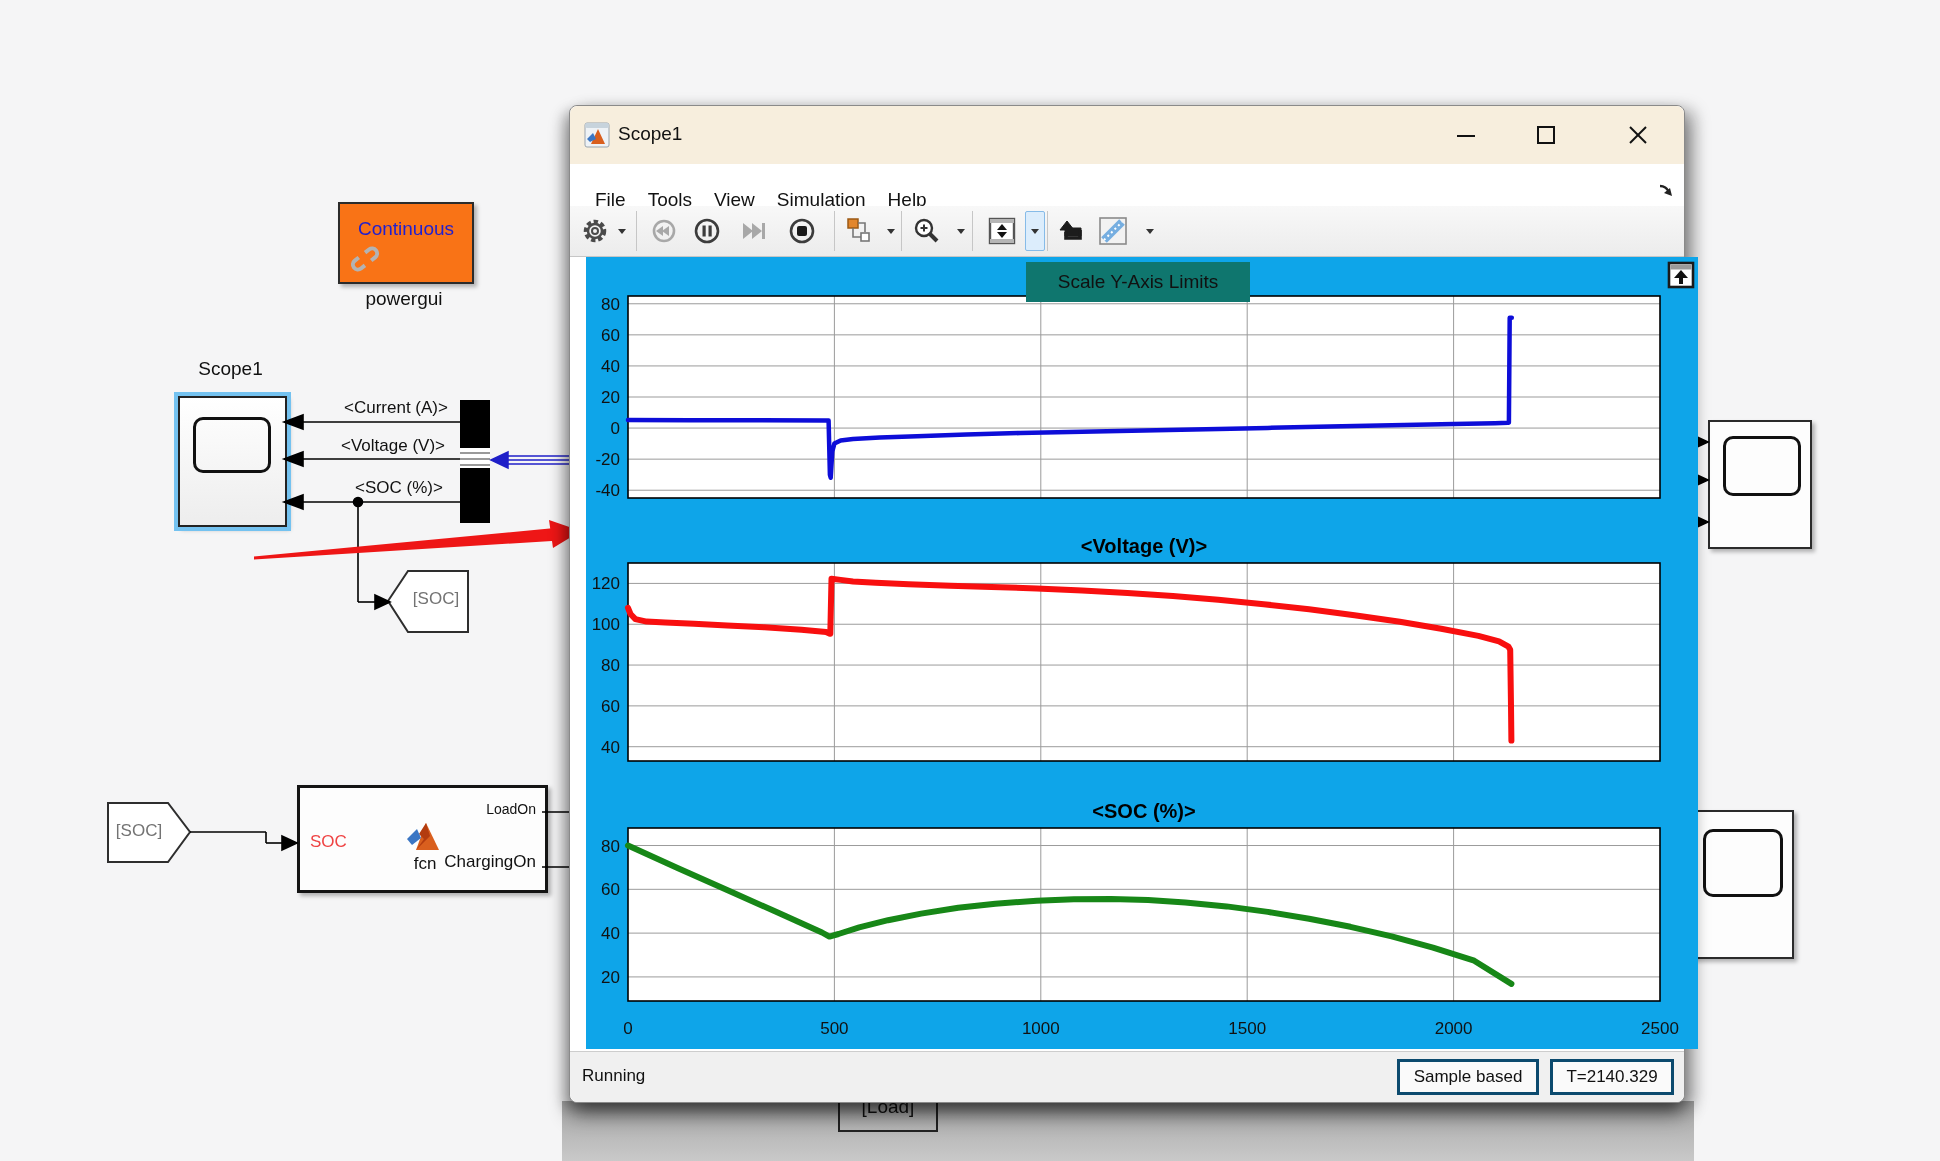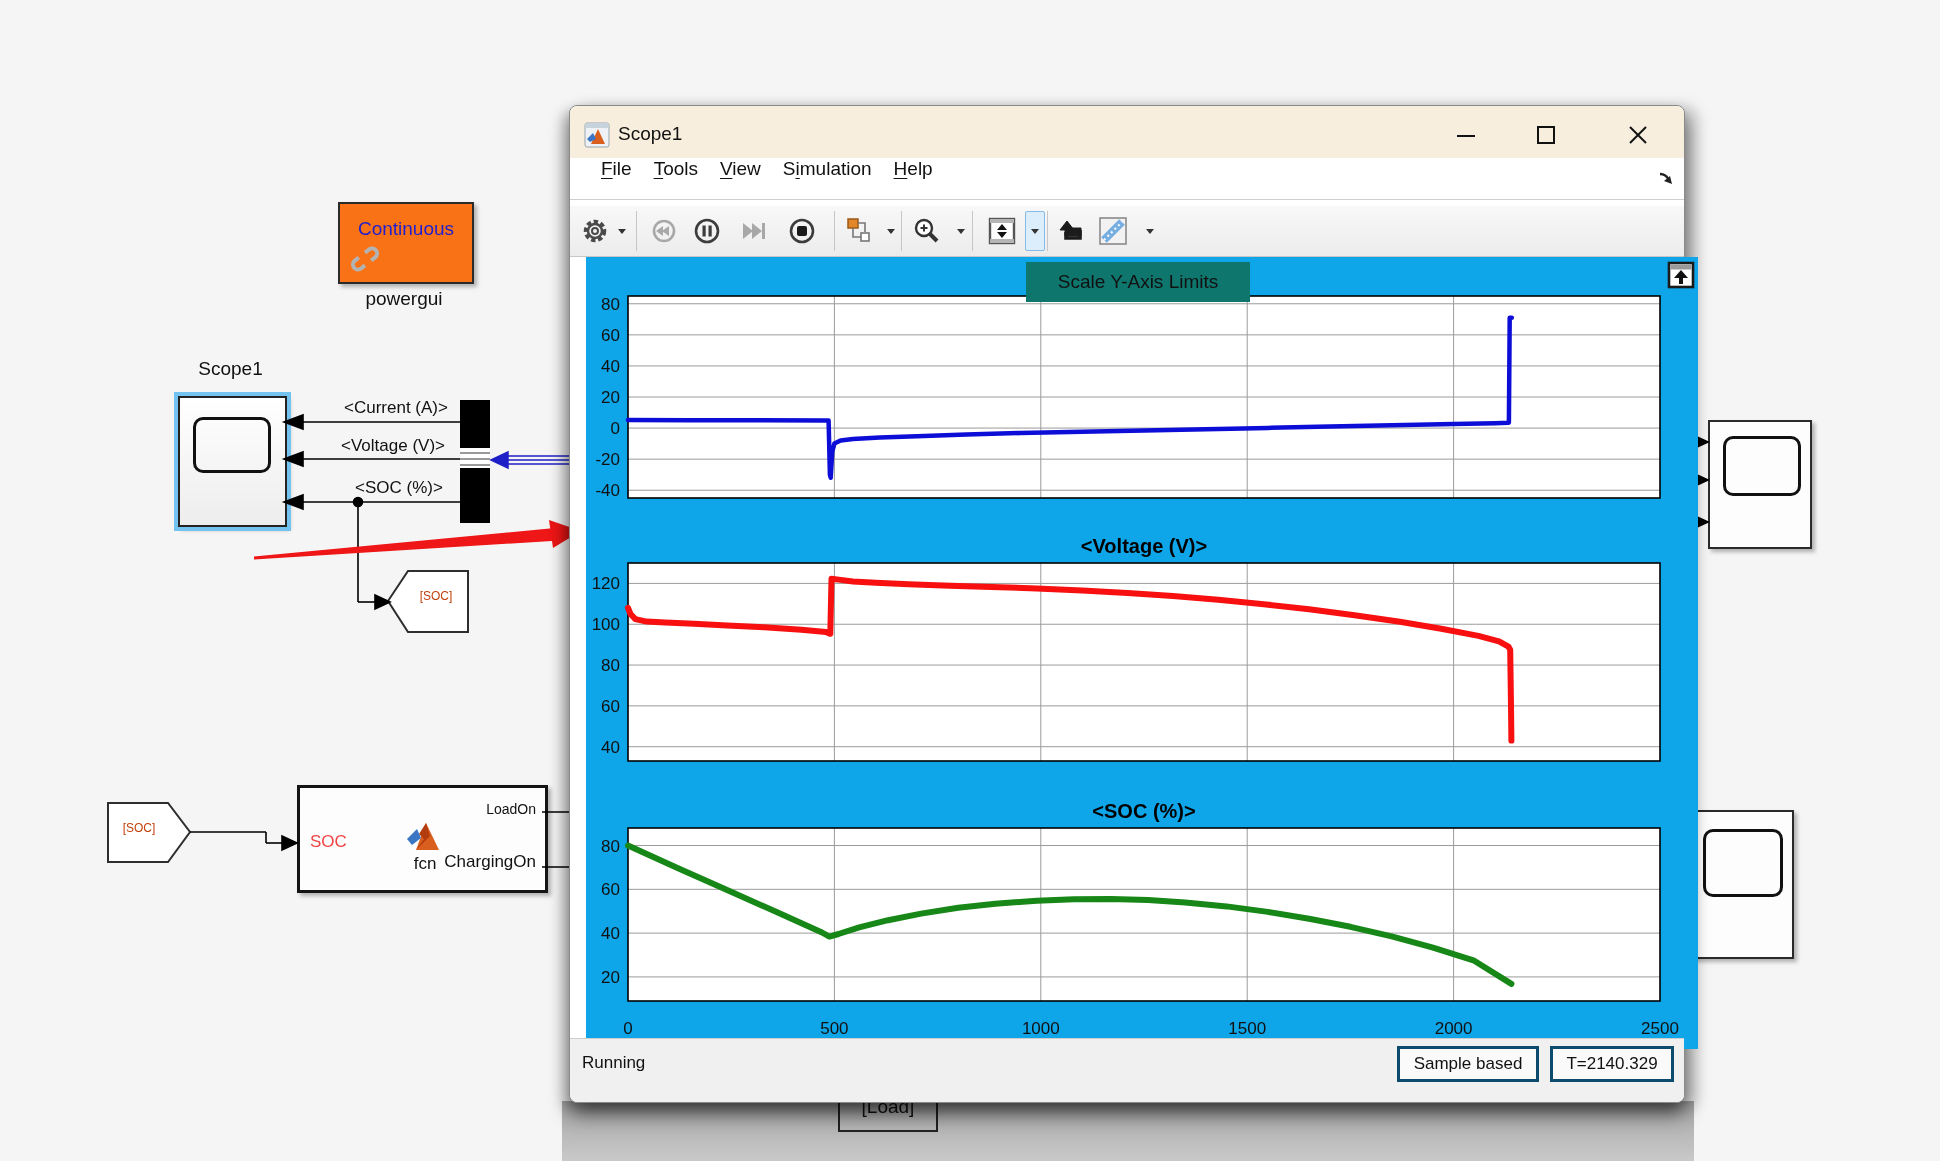--- a/index.html
+++ b/index.html
@@ -8,41 +8,41 @@
     background:#f5f5f6;
     font-family:"Liberation Sans", sans-serif;
     -webkit-font-smoothing:antialiased;
   }
   .abs{position:absolute;}
   
   .blk{position:absolute;background:#fdfdfd;border:2px solid #2b2b2b;box-shadow:3px 3px 4px rgba(0,0,0,0.28);}
   .blk-label{position:absolute;font-size:19px;color:#111;text-align:center;}
   .screen{position:absolute;border:3px solid #111;border-radius:10px;background:transparent;}
   .sig-label{position:absolute;font-size:17px;color:#111;text-align:center;white-space:nowrap;}
-  .tag-text{position:absolute;font-size:12px;color:#c2410c;text-align:center;z-index:4;}
+  .tag-text{position:absolute;font-size:17px;color:#737373;text-align:center;z-index:4;}
   
   #scope-window{
     position:absolute;left:569px;top:105px;width:1114px;height:996px;
     background:#fff;border:1px solid #8a8a8a;border-radius:8px;
     box-shadow:0 12px 20px rgba(0,0,0,0.45), 10px 4px 16px rgba(0,0,0,0.25), -6px 6px 12px rgba(0,0,0,0.18);
     z-index:10;
   }
   #title-bar{position:absolute;left:0;top:0;width:100%;height:58px;background:#f7eedd;border-radius:8px 8px 0 0;}
   #title-text{position:absolute;left:48px;top:17px;font-size:19px;color:#111;}
   .win-btn{position:absolute;top:0;width:90px;height:58px;display:flex;align-items:center;justify-content:center;}
-  #menu-bar{position:absolute;left:0;top:52px;width:100%;height:42px;background:#fff;border-bottom:1px solid #cfcfcf;display:flex;align-items:flex-start;padding-left:20px;box-sizing:border-box;}
+  #menu-bar{position:absolute;left:0;top:64px;width:100%;height:42px;background:#fff;border-bottom:1px solid #cfcfcf;display:flex;align-items:flex-end;padding-left:14px;box-sizing:border-box;}
   .menu-item{font-size:19px;color:#111;padding:0 11px;}
   .menu-item u{text-underline-offset:3px;}
   #toolbar{position:absolute;left:0;top:100px;width:100%;height:51px;background:linear-gradient(#f8f8f8,#ececec);border-bottom:1px solid #c6c6c6;box-sizing:border-box;}
   .tb-sep{position:absolute;top:5px;height:40px;border-left:1px solid #c6c6c6;}
   .tb-icon{position:absolute;top:10px;width:30px;height:30px;}
   .tb-caret{position:absolute;top:23px;width:0;height:0;border-left:4px solid transparent;border-right:4px solid transparent;border-top:5px solid #333;}
   #caret-highlight{position:absolute;top:5px;width:20px;height:40px;background:#dcedfc;border:1px solid #86bbe8;border-radius:2px;box-sizing:border-box;display:flex;align-items:center;justify-content:center;}
   #plot-canvas{position:absolute;left:16px;top:151px;width:1112px;height:792px;background:#0ea5e9;}
-  #status-bar{position:absolute;left:0;bottom:0;width:100%;height:64px;background:#f0f0f0;border-top:1px solid #cdcdcd;border-radius:0 0 8px 8px;box-sizing:border-box;}
+  #status-bar{position:absolute;left:0;bottom:0;width:100%;height:51px;background:#f0f0f0;border-top:1px solid #cdcdcd;border-radius:0 0 8px 8px;box-sizing:border-box;}
   #status-state{position:absolute;left:12px;top:14px;font-size:17px;color:#111;}
   .status-box{position:absolute;top:7px;height:36px;background:#fafafa;border:3px solid #0c4a6e;box-sizing:border-box;display:flex;align-items:center;justify-content:center;font-size:17px;color:#111;}
   #tooltip{
     position:absolute;left:1026px;top:262px;width:218px;height:34px;
     background:#0f766e;border:3px solid #0f766e;z-index:30;
     display:flex;align-items:center;justify-content:center;font-size:19px;color:#111;
   }
   #shadow-band{position:absolute;left:562px;top:1101px;width:1132px;height:60px;background:linear-gradient(#a6a6a6,#c9c9c9);z-index:5;}
   #load-tag{position:absolute;left:838px;top:1092px;width:100px;height:40px;border:2px solid #222;z-index:6;box-sizing:border-box;}
   #load-tag-text{position:absolute;left:0;top:2px;width:100%;text-align:center;font-size:19px;color:#111;}

